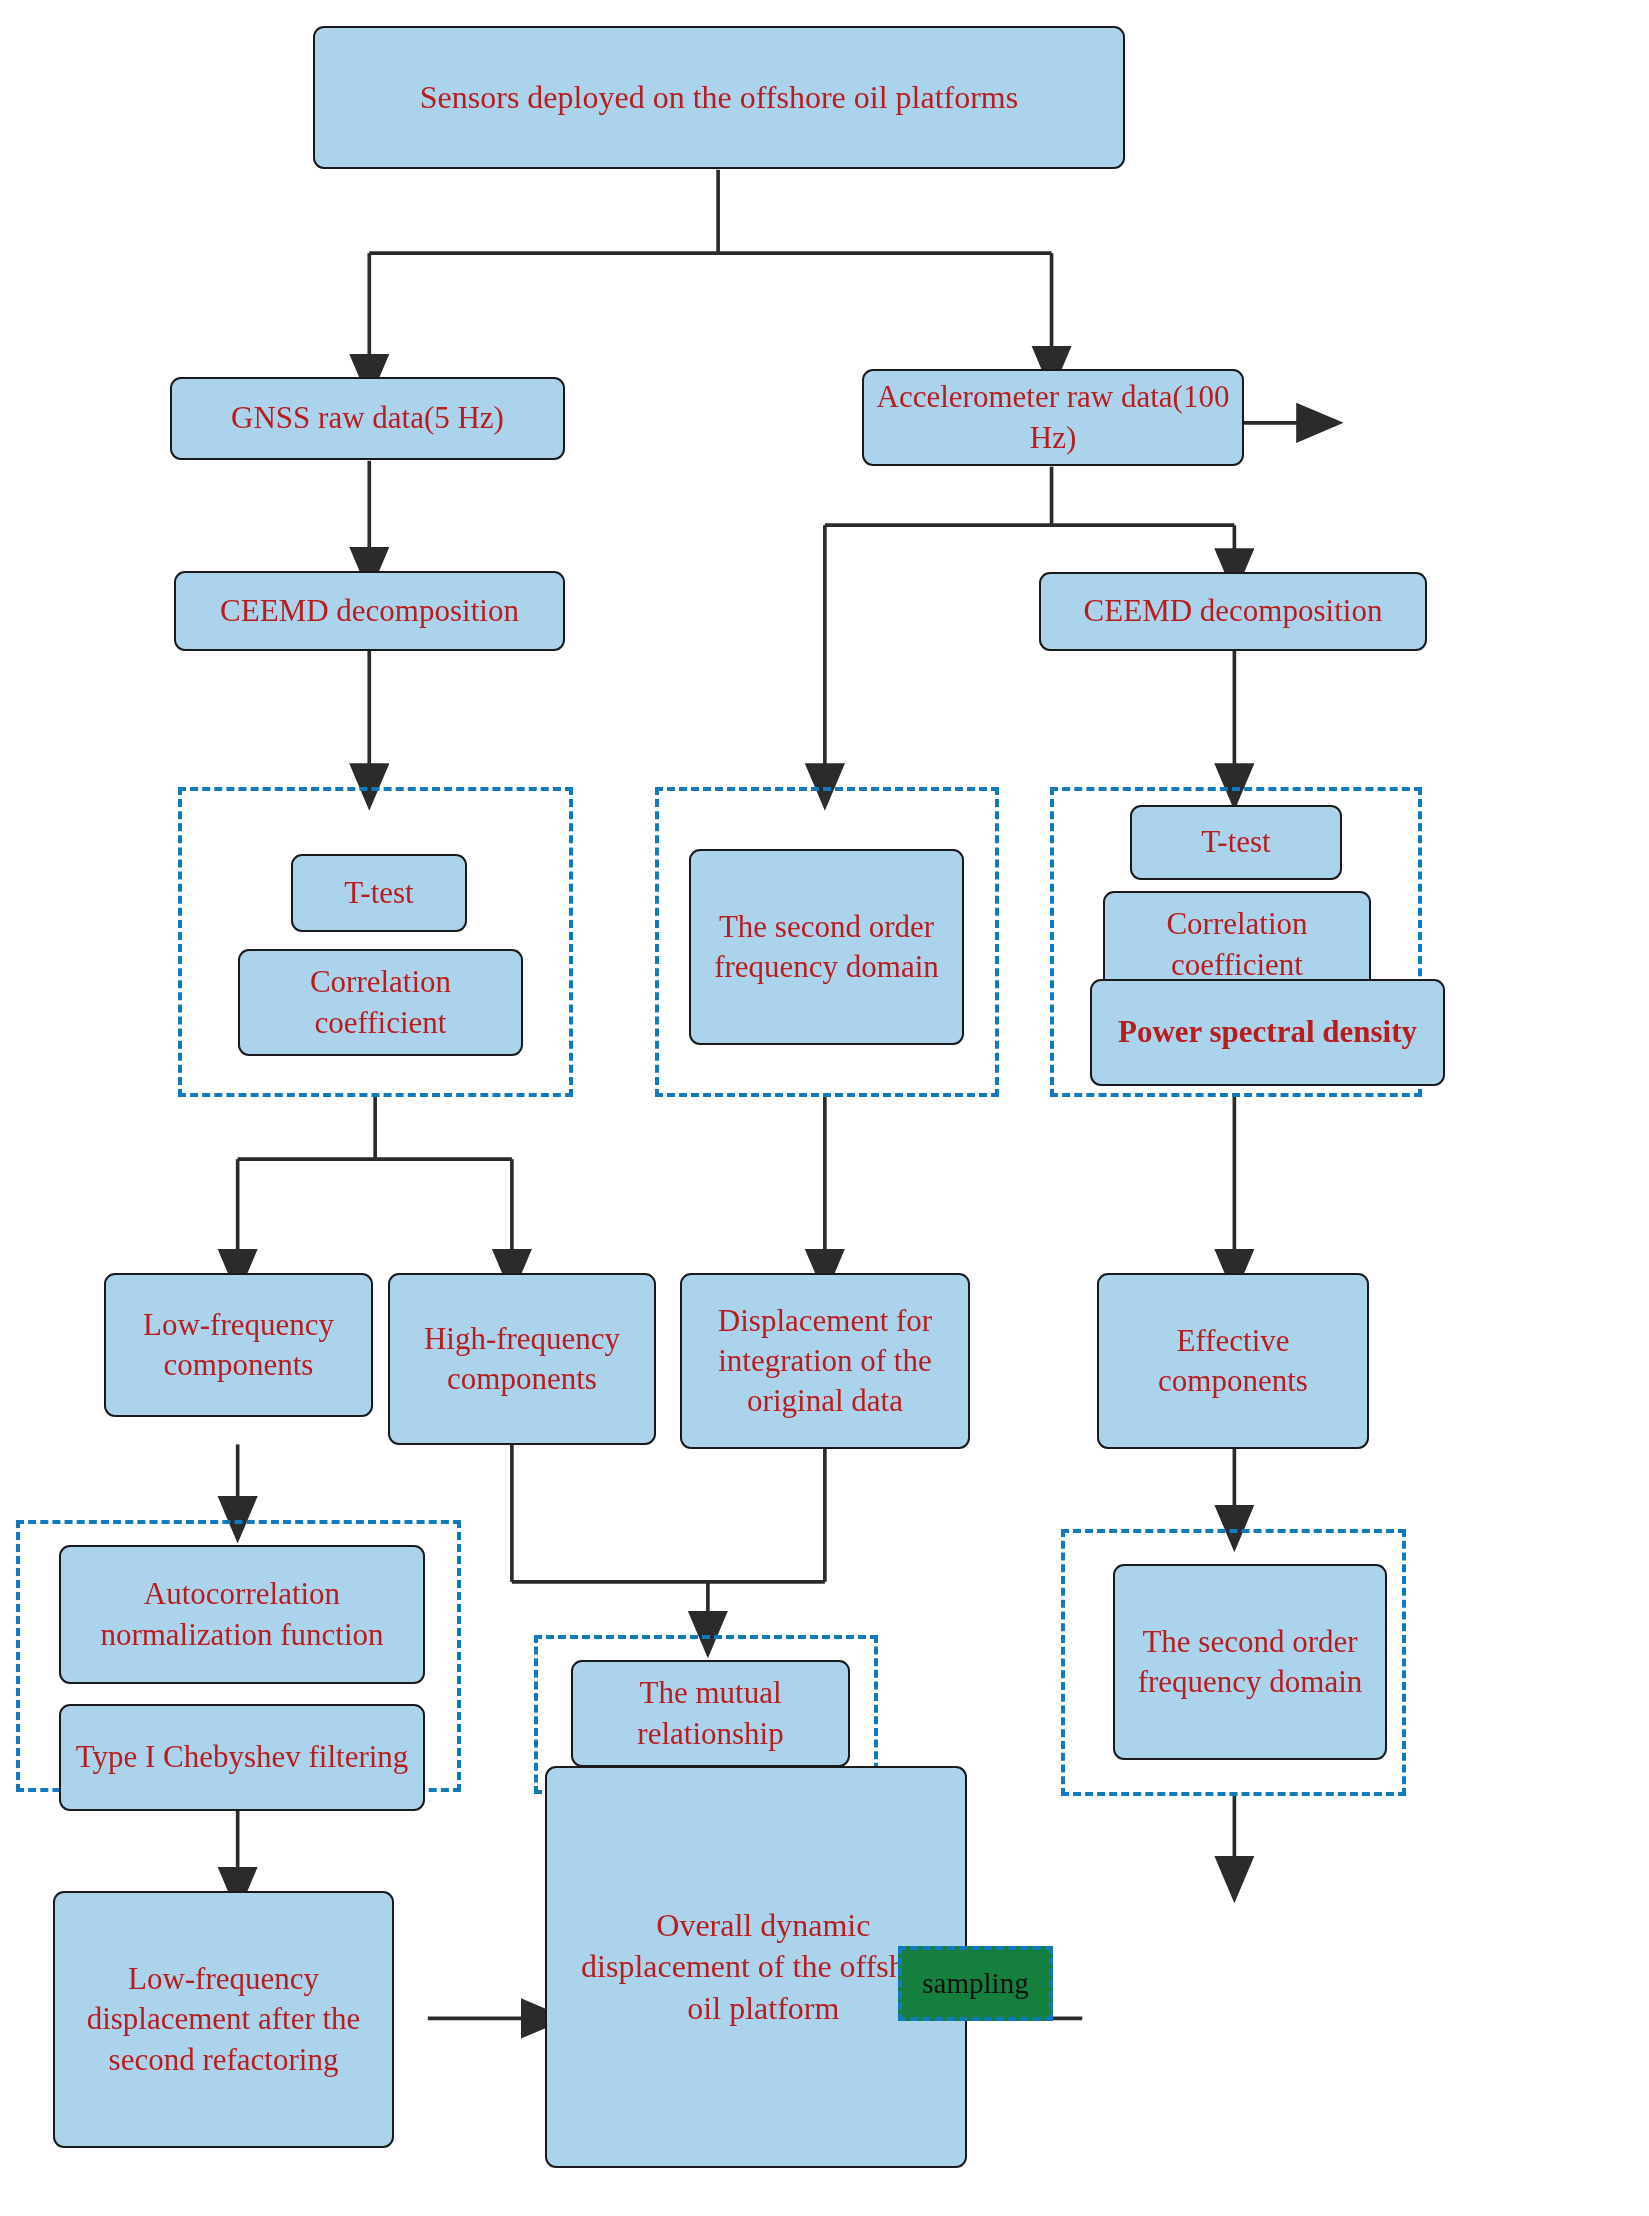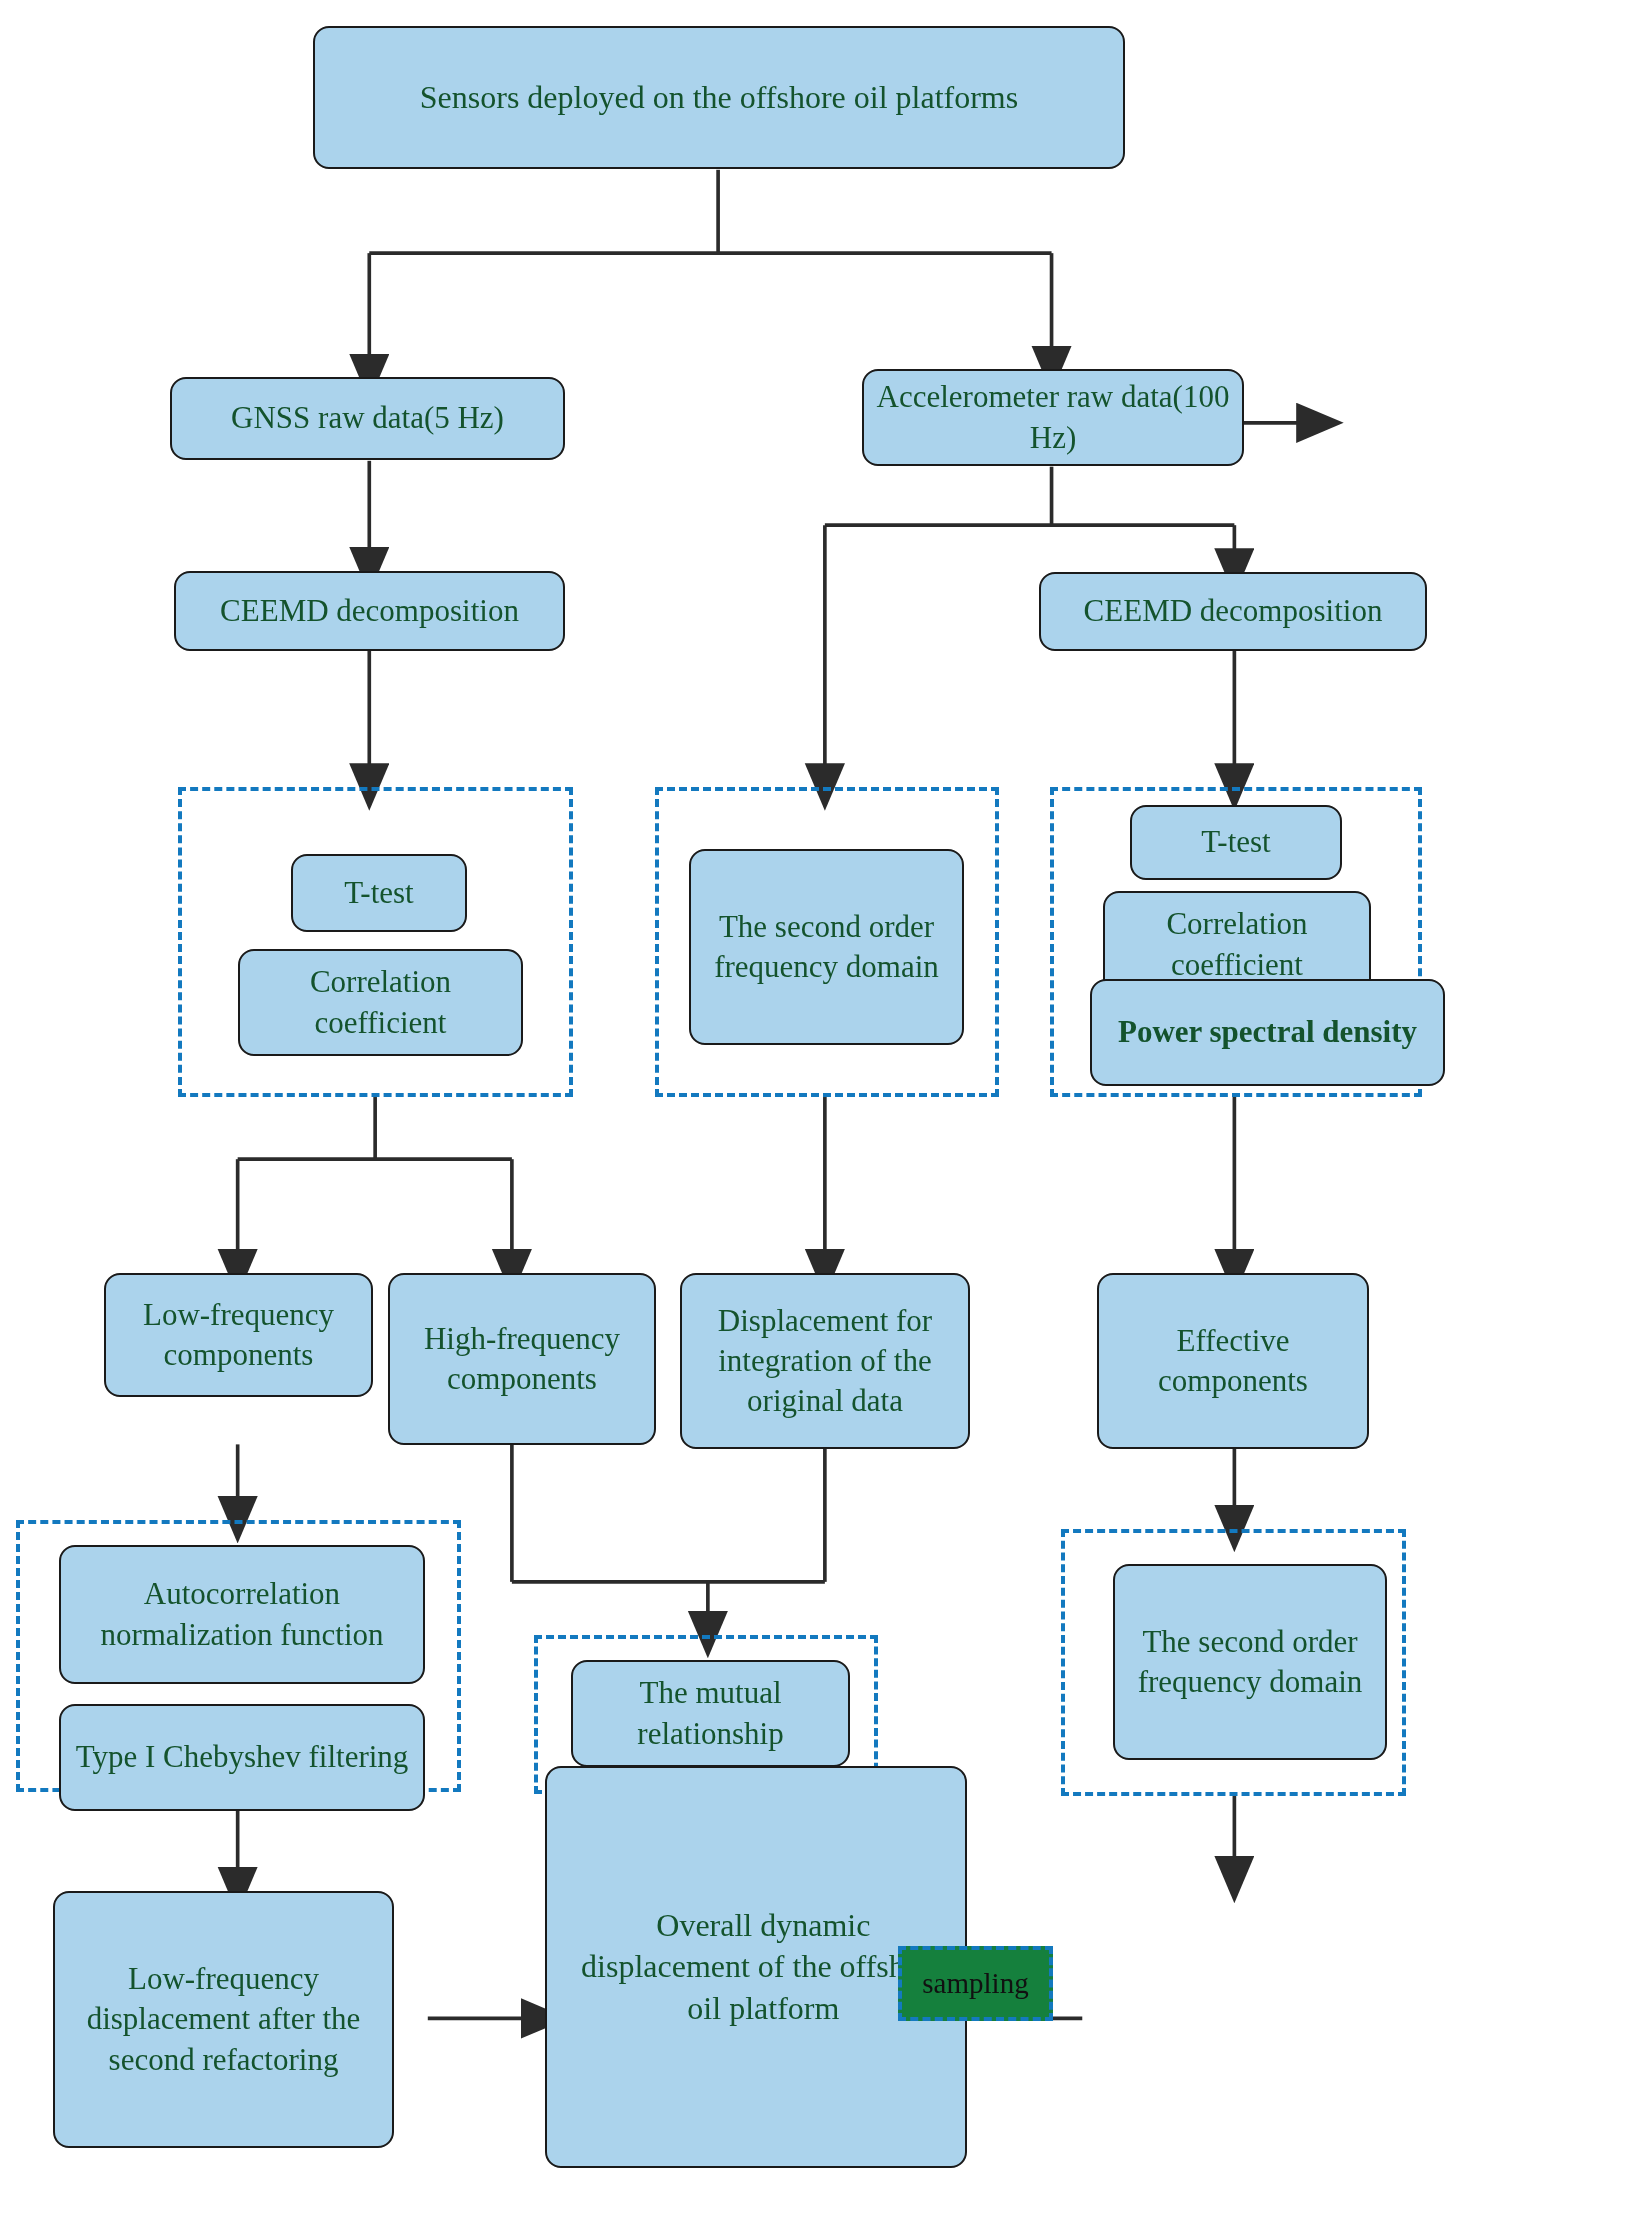--- a/index.html
+++ b/index.html
@@ -20,26 +20,26 @@
     left: 0; top: 0;
     width: 1649px;
     height: 2216px;
     pointer-events: none;
   }
   .node {
     position: absolute;
     box-sizing: border-box;
     background: #abd3ec;
     border: 2.2px solid #1a1a1a;
-    border-radius: 16px;
+    border-radius: 11px;
     display: flex;
     align-items: center;
     justify-content: center;
     text-align: center;
-    color: #14532d;
+    color: #b91c1c;
     line-height: 1.30;
     padding: 2.9px 7.3px;
     z-index: 3;
   }
   .dashed-group {
     position: absolute;
     box-sizing: border-box;
     border: 4.4px dashed #1379bf;
     background: transparent;
     z-index: 2;
@@ -136,21 +136,21 @@
   <div class="node fs-42" style="left:238px; top:949px; width:285px; height:107px;">Correlation coefficient</div>
 
   <div class="dashed-group" style="left:655px; top:787px; width:344px; height:310px;"></div>
   <div class="node fs-42" style="left:689px; top:849px; width:275px; height:196px;">The second order frequency domain</div>
 
   <div class="dashed-group" style="left:1050px; top:787px; width:372px; height:310px;"></div>
   <div class="node fs-42" style="left:1130px; top:805px; width:212px; height:75px;">T-test</div>
   <div class="node fs-42" style="left:1103px; top:891px; width:268px; height:107px;">Correlation coefficient</div>
   <div class="node fs-42" style="left:1090px; top:979px; width:355px; height:107px;font-weight:bold;">Power spectral density</div>
 
-  <div class="node fs-42" style="left:104px; top:1273px; width:269px; height:124px;">Low-frequency components</div>
+  <div class="node fs-42" style="left:104px; top:1273px; width:269px; height:144px;">Low-frequency components</div>
 
   <div class="node fs-42" style="left:388px; top:1273px; width:268px; height:172px;">High-frequency components</div>
 
   <div class="node fs-42" style="left:680px; top:1273px; width:290px; height:176px;">Displacement for integration of the original data</div>
 
   <div class="node fs-42" style="left:1097px; top:1273px; width:272px; height:176px;">Effective components</div>
 
   <div class="dashed-group" style="left:16px; top:1520px; width:445px; height:272px;"></div>
   <div class="node fs-42" style="left:59px; top:1545px; width:366px; height:139px;">Autocorrelation normalization function</div>
   <div class="node fs-42" style="left:59px; top:1704px; width:366px; height:107px;">Type I Chebyshev filtering</div>

